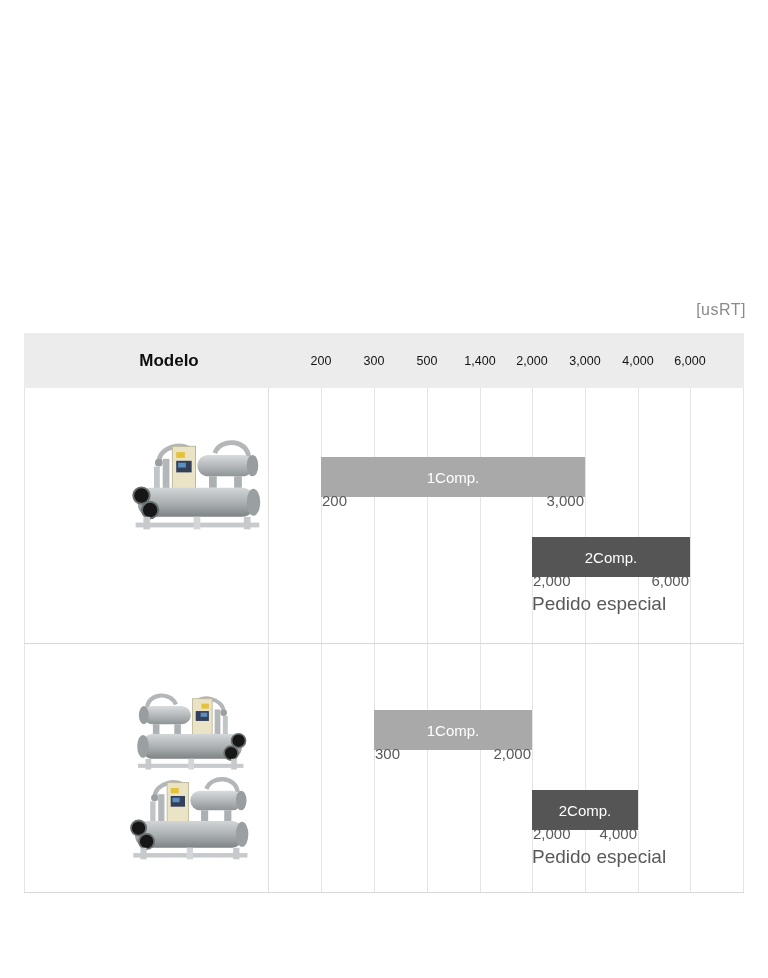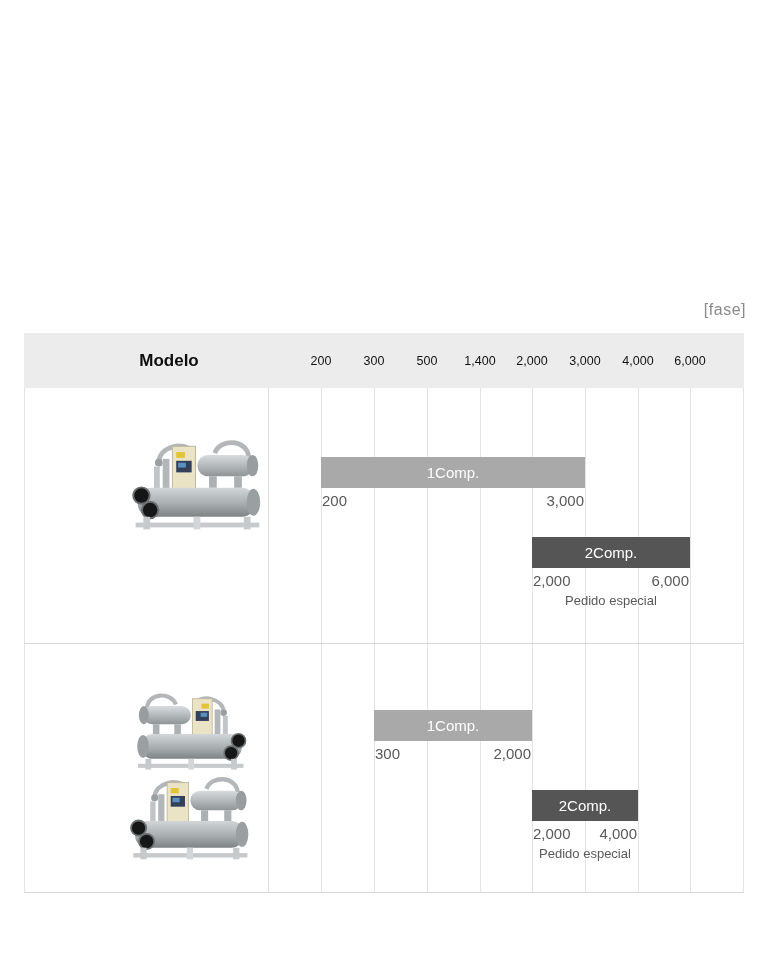--- a/index.html
+++ b/index.html
@@ -22,34 +22,34 @@
   .tick {
     position:absolute; top:0; height:55px; transform:translateX(-50%);
     display:flex; align-items:center; font-size:12.5px; color:#141414;
   }
 
   .vline { position:absolute; top:55px; bottom:0; width:1px; background:#e4e4e4; }
   .vline.col-div { background:#e1e1e1; }
   .hline { position:absolute; left:0; width:720px; height:1px; background:#d8d8d8; }
 
   .bar {
-    position:absolute; height:31px;
+    position:absolute; height:40px;
     display:flex; align-items:center; justify-content:center;
     color:#ffffff; font-size:15px;
   }
   .bar.light { background:#a9a9a9; }
   .bar.dark  { background:#555555; }
 
   .range-labels {
     position:absolute; display:flex; justify-content:space-between;
     font-size:15px; color:#595959; box-sizing:border-box; padding:0 1px;
   }
   .note {
-    position:absolute; text-align:center; white-space:nowrap;
-    font-size:13px; color:#595959;
+    position:absolute; white-space:nowrap;
+    font-size:19px; color:#595959;
   }
   .serie { position:absolute; left:19px; font-size:19px; line-height:22.5px; color:#333333; }
   .serie span { display:block; }
 
   .chiller { position:absolute; }
   .chiller.mirror { transform:scaleX(-1); }
 </style>
 </head>
 <body>
 
@@ -84,21 +84,21 @@
       <circle cx="16" cy="64" r="8.5" fill="#161616" stroke="#6a6f71" stroke-width="2"></circle>
       <circle cx="25" cy="79" r="8.5" fill="#161616" stroke="#6a6f71" stroke-width="2"></circle>
       <rect x="10" y="92" width="128" height="5" fill="#c7cacc"></rect>
       <rect x="18" y="86" width="7" height="13" fill="#c7cacc"></rect>
       <rect x="122" y="86" width="7" height="13" fill="#c7cacc"></rect>
       <rect x="70" y="86" width="7" height="13" fill="#d3d6d8"></rect>
     </g>
   </defs>
 </svg>
 
-<div class="usrt">[fase]</div>
+<div class="usrt">[usRT]</div>
 
 <div class="table">
 
   <div class="hdr-left">Modelo</div>
   <div class="hdr-right">
     <span class="tick" style="left:49px">200</span>
     <span class="tick" style="left:102px">300</span>
     <span class="tick" style="left:155px">500</span>
     <span class="tick" style="left:208px">1,400</span>
     <span class="tick" style="left:260px">2,000</span>

